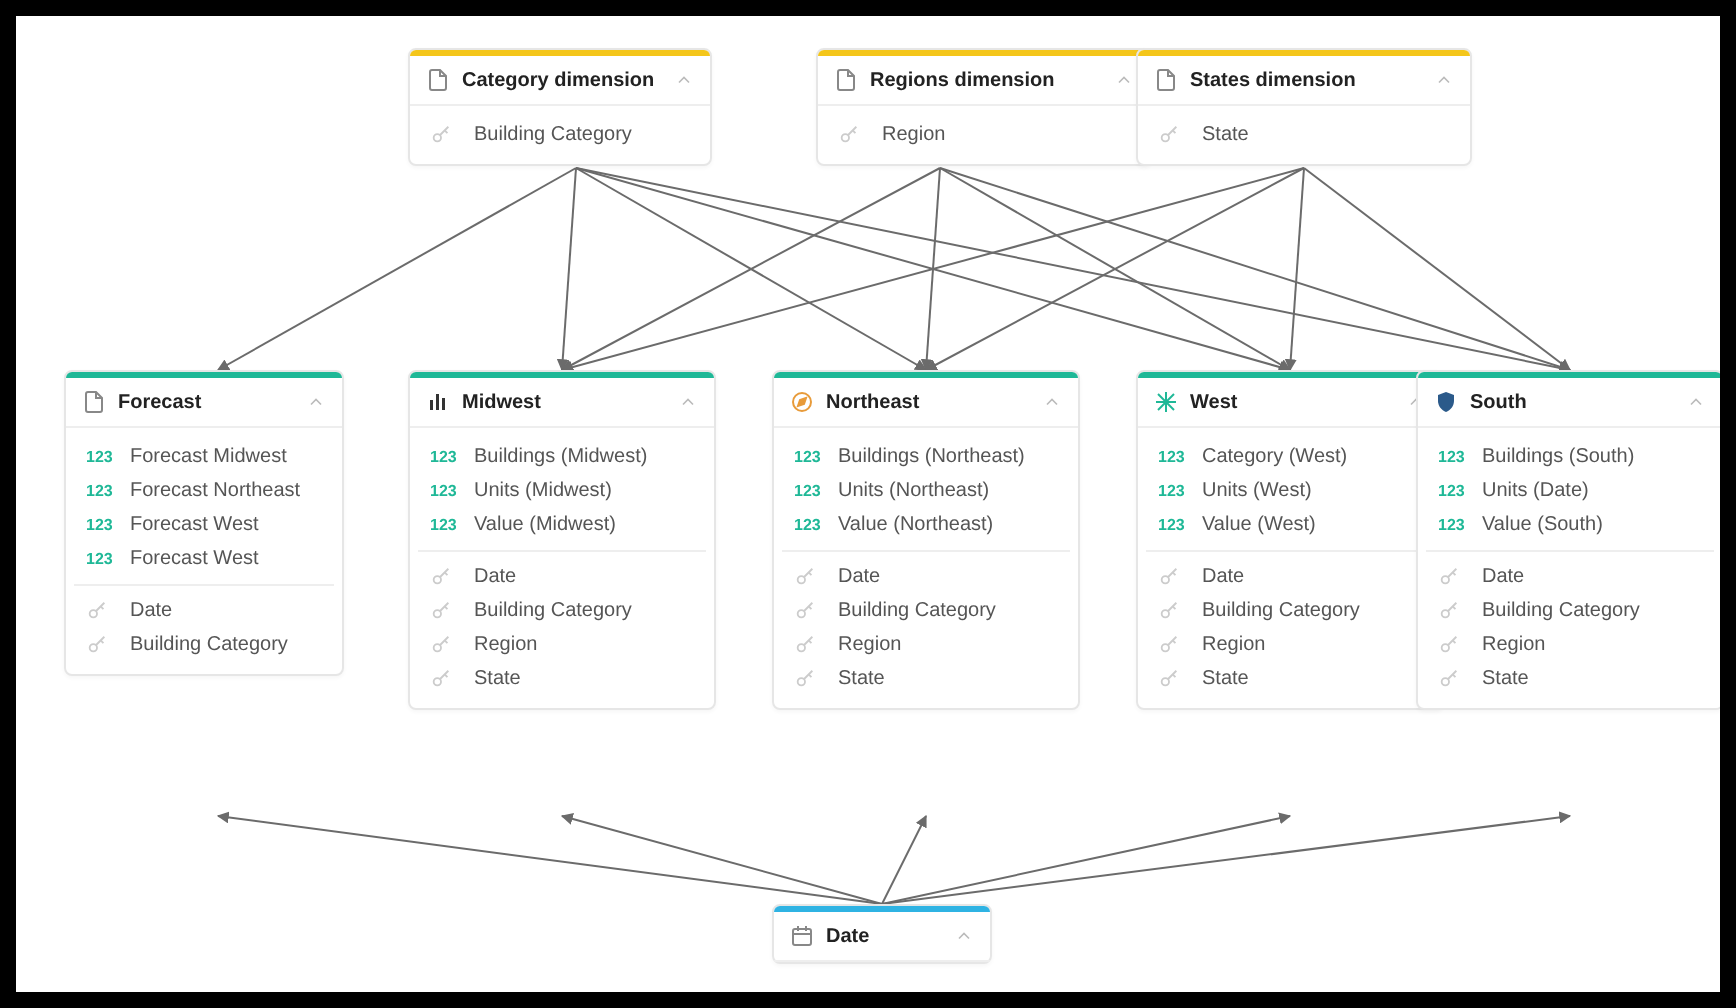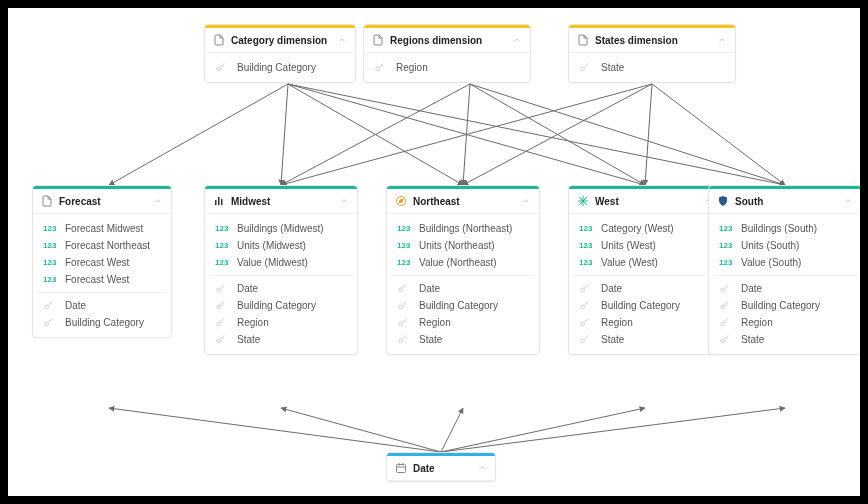--- a/index.html
+++ b/index.html
@@ -125,21 +125,21 @@
             <svg width="11" height="11" viewBox="0 0 24 24" fill="none" stroke="#ccc" stroke-width="2">
               <circle cx="8" cy="15" r="4"></circle>
               <line x1="11" y1="12" x2="20" y2="3"></line>
               <line x1="16" y1="7" x2="19" y2="10"></line>
             </svg>
           </span>
           <span>Building Category</span>
         </div>
       </div>
     </div>
-    <div class="card top" style="left: 355px; top: 16px; width: 168px;">
+    <div class="card top" style="left: 400px; top: 16px; width: 168px;">
       <div class="topbar"></div>
       <div class="header">
         <span class="hicon">
           <svg width="12" height="12" viewBox="0 0 24 24" fill="none" stroke="#888" stroke-width="2">
             <path d="M14 2H6a2 2 0 0 0-2 2v16a2 2 0 0 0 2 2h12a2 2 0 0 0 2-2V8z"></path>
             <polyline points="14 2 14 8 20 8"></polyline>
           </svg>
         </span>
         <span class="title">Regions dimension</span>
         <span class="chev">
@@ -480,21 +480,21 @@
           </svg>
         </span>
       </div>
       <div class="body">
         <div class="row">
           <span class="ricon num">123</span>
           <span>Buildings (South)</span>
         </div>
         <div class="row">
           <span class="ricon num">123</span>
-          <span>Units (South)</span>
+          <span>Units (Date)</span>
         </div>
         <div class="row">
           <span class="ricon num">123</span>
           <span>Value (South)</span>
         </div>
         <div class="sep"></div>
         <div class="row">
           <span class="ricon key">
             <svg width="11" height="11" viewBox="0 0 24 24" fill="none" stroke="#ccc" stroke-width="2">
               <circle cx="8" cy="15" r="4"></circle>

